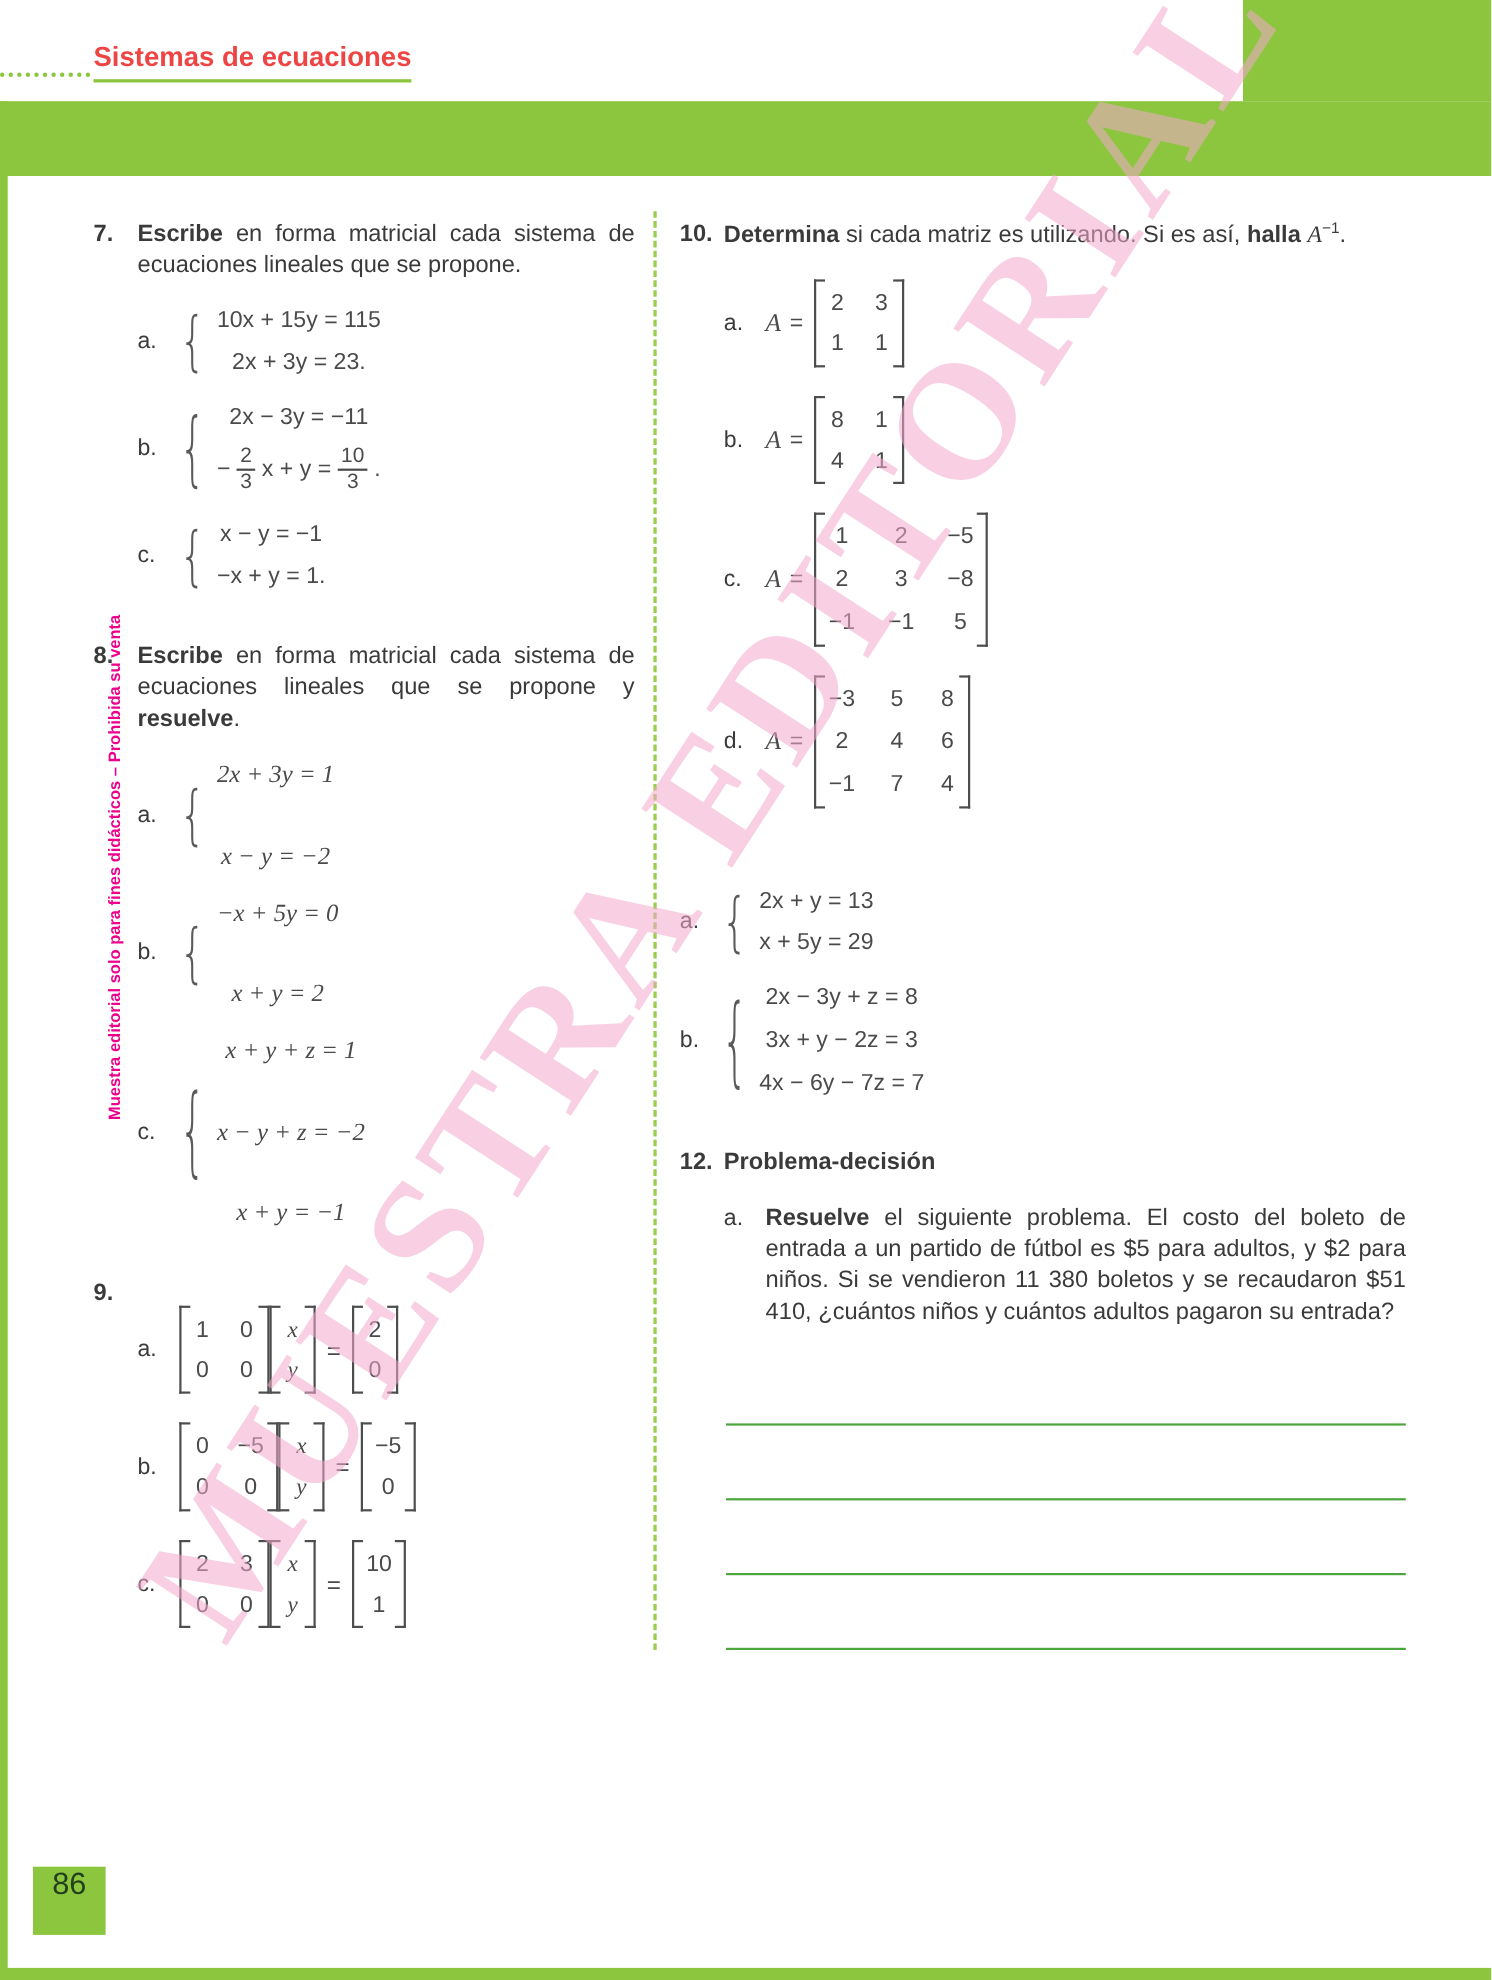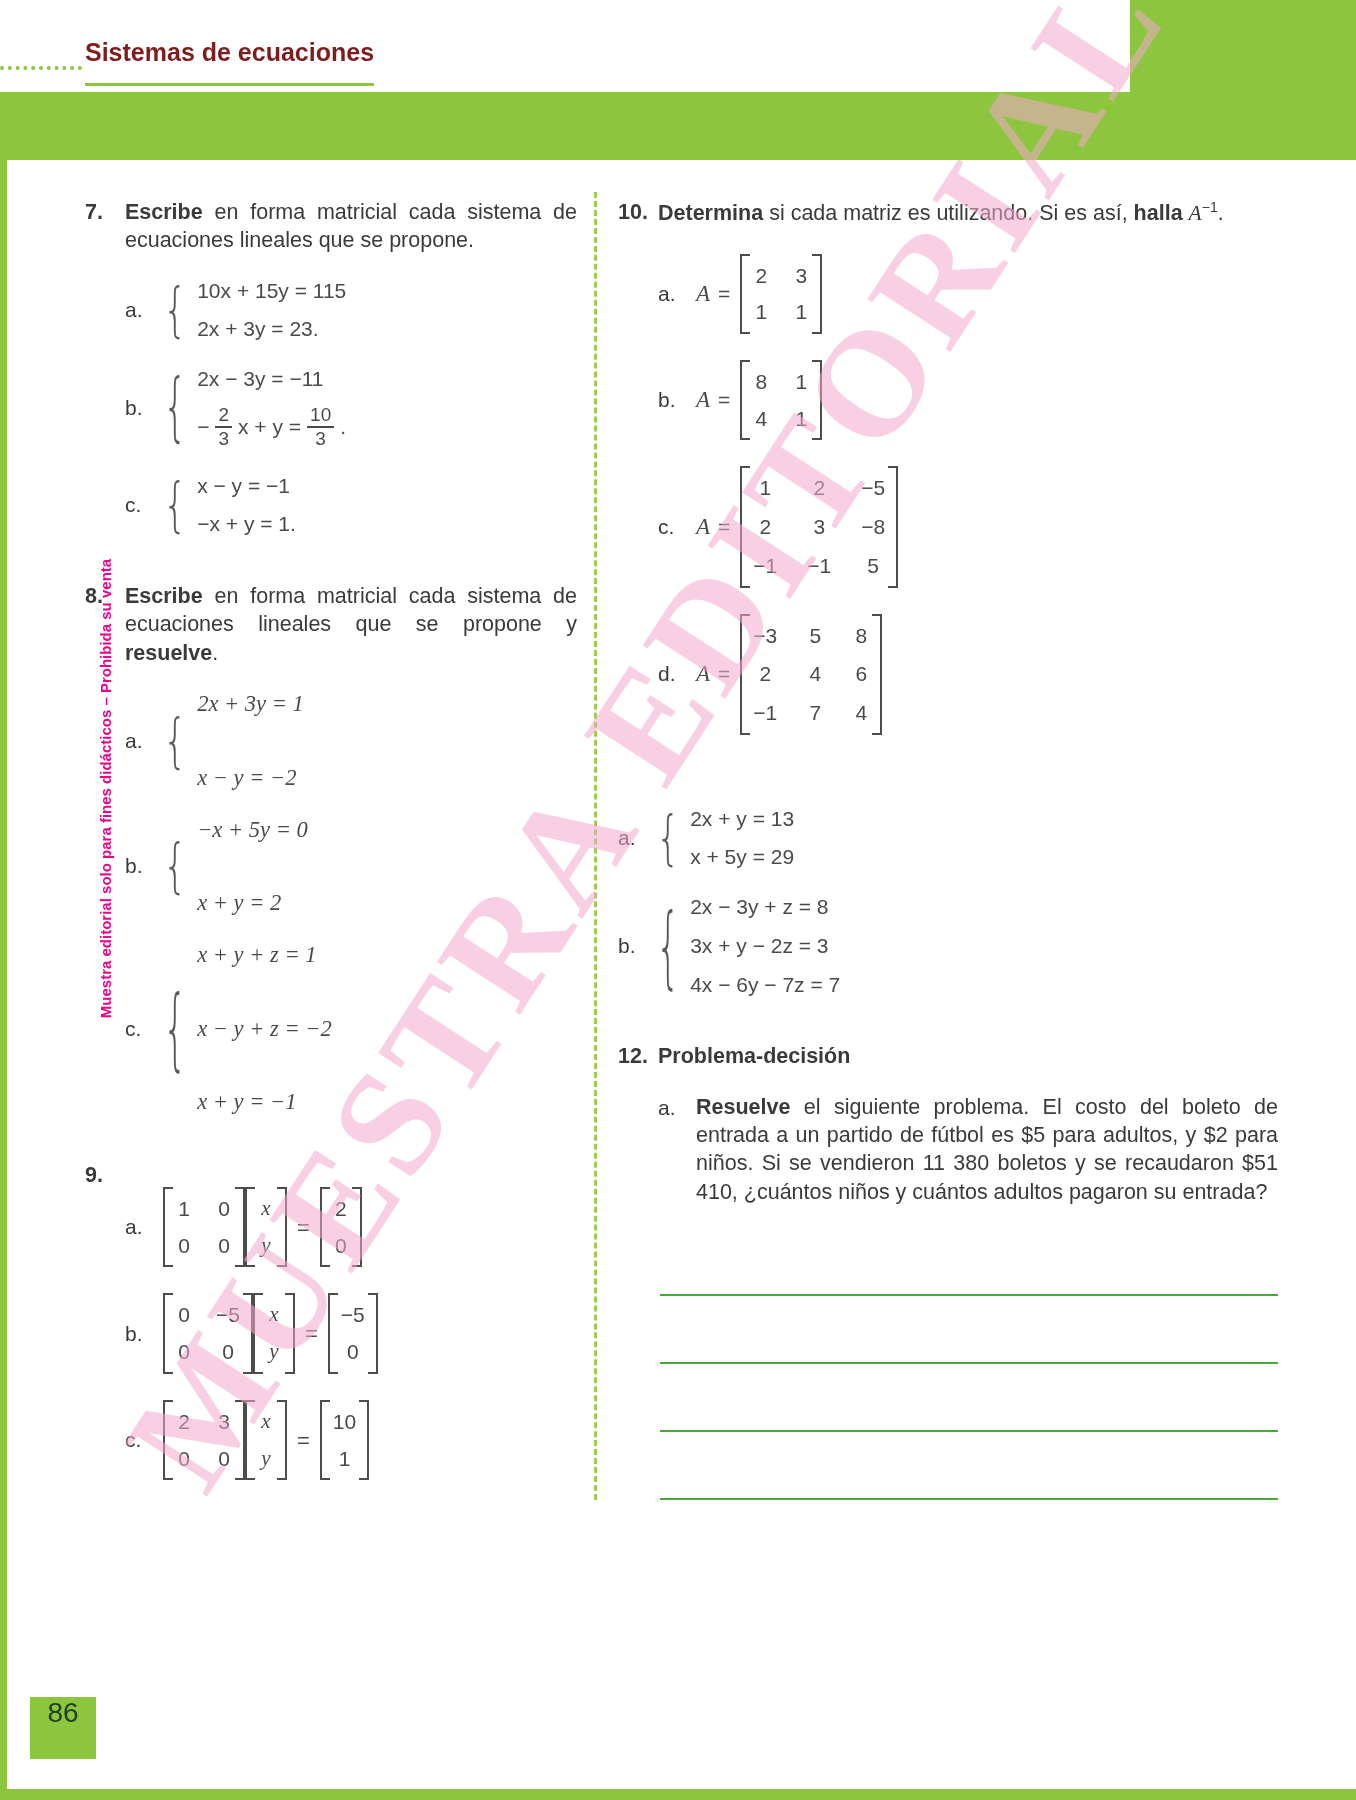--- a/index.html
+++ b/index.html
@@ -8,21 +8,21 @@
     background:#ffffff; font-family:"Liberation Sans", sans-serif; color:#3a3a3a;
   }
   
   .band-top { position:absolute; left:0; top:92px; width:1356px; height:68px; background:#8CC63F; }
   .corner-tr { position:absolute; right:0; top:0; width:226px; height:92px; background:#8CC63F; }
   .edge-left { position:absolute; left:0; top:92px; width:7px; height:1708px; background:#8CC63F; }
   .band-bottom { position:absolute; left:0; bottom:0; width:1356px; height:11px; background:#8CC63F; }
   .header-dots { position:absolute; left:0; top:66px; width:82px; border-top:4px dotted #8CC63F; }
   .page-header {
     position:absolute; left:85px; top:38px; font-size:25px; font-weight:bold;
-    color:#7f1d1d; padding-bottom:16px; border-bottom:3px solid #8CC63F;
+    color:#ef4444; padding-bottom:5px; border-bottom:3px solid #8CC63F;
   }
   .divider { position:absolute; left:594px; top:192px; height:1308px; border-left:3px dashed #9ACD50; }
   .page-num {
     position:absolute; left:30px; top:1697px; width:66px; height:62px; background:#8CC63F;
     display:flex; justify-content:center; font-size:28px; color:#23401c;
   }
   .watermark {
     position:absolute; left:-190px; top:735px; width:1550px; text-align:center;
     font-family:"Liberation Serif", serif; font-weight:bold; font-size:150px; letter-spacing:8px;
     color:rgba(242,168,204,0.55); transform:rotate(-57deg); white-space:nowrap;
@@ -46,21 +46,21 @@
   .item { display:flex; align-items:center; margin:22px 0; }
   .item-label { width:38px; flex:none; font-size:21px; color:#3a3a3a; }
   .system { display:flex; align-items:center; }
   .brace {
     display:inline-block; font-family:"DejaVu Sans", sans-serif; font-weight:200;
     font-size:38px; color:#5a5a5a; line-height:1; margin-right:10px; transform-origin:50% 50%;
   }
   .b2  { transform:scaleY(1.55); }
   .b25 { transform:scaleY(1.95); }
   .b3  { transform:scaleY(2.35); }
-  .eqs { display:flex; flex-direction:column; gap:11px; font-size:21px; color:#4a4a4a; }
+  .eqs { display:flex; flex-direction:column; gap:11px; font-size:21px; color:#4a4a4a;align-items:center; }
   .eq  { white-space:nowrap; }
   .serifit .eqs { font-family:"Liberation Serif", serif; font-style:italic; font-size:22.5px;gap:44px; }
 
   .frline { display:flex; align-items:center; gap:6px; }
   .frac { display:inline-flex; flex-direction:column; align-items:center; font-size:19px; line-height:1.15; }
   .frac .num { border-bottom:2px solid #4a4a4a; padding:0 3px; }
 
   .mat {
     display:inline-grid; gap:9px 24px; padding:8px 13px; position:relative;
     font-size:21px; color:#4a4a4a; justify-items:center; align-items:center;

